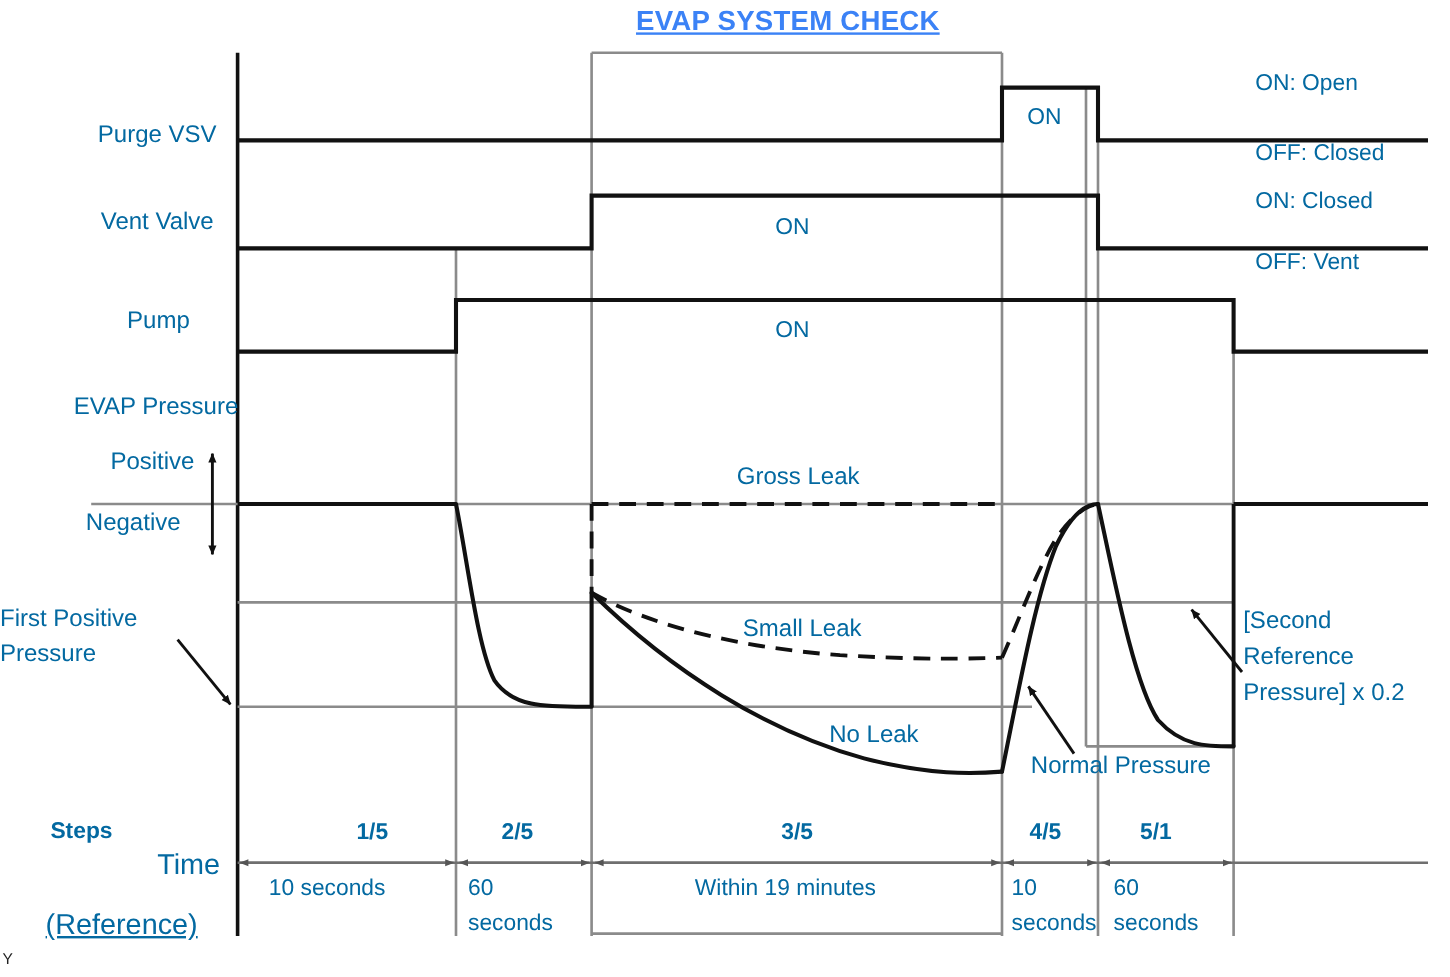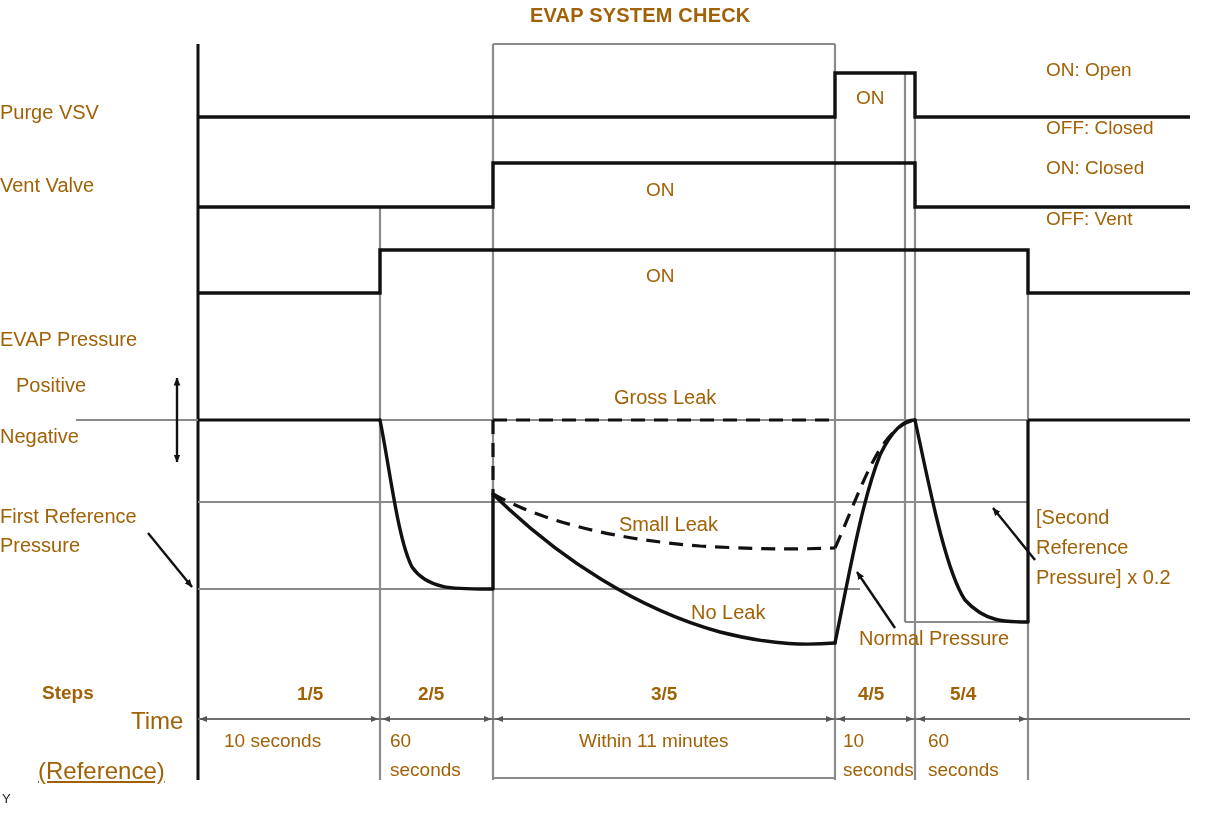--- a/index.html
+++ b/index.html
@@ -22,28 +22,29 @@
     position: absolute;
     left: 0;
     top: 0;
     width: 1208px;
     height: 814px;
   }
   .txt {
     position: absolute;
     white-space: pre;
     font-family: "Liberation Sans", sans-serif;
-    color: #a16207;
+    color: #0369a1;
     line-height: 1.05;
   }
   .t-title {
-    font-size: 20px;
+    font-size: 23px;
     font-weight: bold;
     letter-spacing: 0.2px;
-    color: #a16207;
+    color: #3b82f6;
+    text-decoration: underline;
   }
   .t-lbl {
     font-size: 20px;
   }
   .t-on {
     font-size: 19px;
   }
   .t-side {
     font-size: 19px;
   }
@@ -55,21 +56,22 @@
     font-size: 24px;
   }
   .t-small {
     font-size: 19px;
   }
   .t-y {
     font-size: 13px;
     color: #222;
   }
   .t-right {
-    text-align: left;
+    text-align: center;
+    padding-left: 37px;
   }
 </style>
 </head>
 <body>
 
 <div id="stage">
 
   <svg id="diagram" viewBox="0 0 1208 814">
     <defs>
       <marker id="arrEnd" markerWidth="9" markerHeight="9" refX="7.5" refY="4" orient="auto" markerUnits="userSpaceOnUse">
@@ -167,62 +169,63 @@
       <line x1="496" y1="719" x2="833" y2="719" marker-start="url(#arrTStart)" marker-end="url(#arrTEnd)"></line>
       <line x1="838" y1="719" x2="913" y2="719" marker-start="url(#arrTStart)" marker-end="url(#arrTEnd)"></line>
       <line x1="918" y1="719" x2="1026" y2="719" marker-start="url(#arrTStart)" marker-end="url(#arrTEnd)"></line>
     </g>
   </svg>
 
   <div class="txt t-title" style="left:530px; top:5px;">EVAP SYSTEM CHECK</div>
 
   <div class="txt t-lbl t-right" style="left:0px; top:102px; width:188px;">Purge VSV</div>
   <div class="txt t-lbl t-right" style="left:0px; top:175px; width:188px;">Vent Valve</div>
+  <div class="txt t-lbl t-right" style="left:0px; top:257px; width:190px;">Pump</div>
   <div class="txt t-lbl t-right" style="left:0px; top:329px; width:186px;">EVAP Pressure</div>
   <div class="txt t-lbl t-right" style="left:0px; top:375px; width:148px;margin-left:16px;">Positive</div>
   <div class="txt t-lbl t-right" style="left:0px; top:426px; width:148px;">Negative</div>
 
   <div class="txt t-side" style="left:1046px; top:60px;">ON: Open</div>
   <div class="txt t-side" style="left:1046px; top:118px;">OFF: Closed</div>
   <div class="txt t-side" style="left:1046px; top:158px;">ON: Closed</div>
   <div class="txt t-side" style="left:1046px; top:209px;">OFF: Vent</div>
 
   <div class="txt t-on" style="left:856px; top:88px;">ON</div>
   <div class="txt t-on" style="left:646px; top:180px;">ON</div>
   <div class="txt t-on" style="left:646px; top:266px;">ON</div>
 
   <div class="txt t-lbl" style="left:614px; top:387px;">Gross Leak</div>
   <div class="txt t-lbl" style="left:619px; top:514px;">Small Leak</div>
   <div class="txt t-lbl" style="left:691px; top:602px;">No Leak</div>
   <div class="txt t-lbl" style="left:859px; top:628px;">Normal Pressure</div>
 
-  <div class="txt t-lbl" style="left:0px; top:506px;">First Reference</div>
+  <div class="txt t-lbl" style="left:0px; top:506px;">First Positive</div>
   <div class="txt t-lbl" style="left:0px; top:535px;">Pressure</div>
 
   <div class="txt t-lbl" style="left:1036px; top:507px;">[Second</div>
   <div class="txt t-lbl" style="left:1036px; top:537px;">Reference</div>
   <div class="txt t-lbl" style="left:1036px; top:567px;">Pressure] x 0.2</div>
 
   <div class="txt t-step" style="left:42px; top:683px;">Steps</div>
   <div class="txt t-time" style="left:131px; top:708px;">Time</div>
   <div class="txt t-time" style="left:38px; top:758px;text-decoration:underline;">(Reference)</div>
   <div class="txt t-y" style="left:2px; top:792px;">Y</div>
 
   <div class="txt t-step" style="left:266px; top:684px;margin-left:31px;">1/5</div>
   <div class="txt t-step" style="left:418px; top:684px;">2/5</div>
   <div class="txt t-step" style="left:651px; top:684px;">3/5</div>
   <div class="txt t-step" style="left:858px; top:684px;">4/5</div>
-  <div class="txt t-step" style="left:950px; top:684px;">5/4</div>
+  <div class="txt t-step" style="left:950px; top:684px;">5/1</div>
 
   <div class="txt t-small" style="left:224px; top:731px;">10 seconds</div>
 
   <div class="txt t-small" style="left:390px; top:731px;">60</div>
   <div class="txt t-small" style="left:390px; top:760px;">seconds</div>
 
-  <div class="txt t-small" style="left:579px; top:731px;">Within 11 minutes</div>
+  <div class="txt t-small" style="left:579px; top:731px;">Within 19 minutes</div>
 
   <div class="txt t-small" style="left:843px; top:731px;">10</div>
   <div class="txt t-small" style="left:843px; top:760px;">seconds</div>
 
   <div class="txt t-small" style="left:928px; top:731px;">60</div>
   <div class="txt t-small" style="left:928px; top:760px;">seconds</div>
 
 </div>
 
 </body></html>

